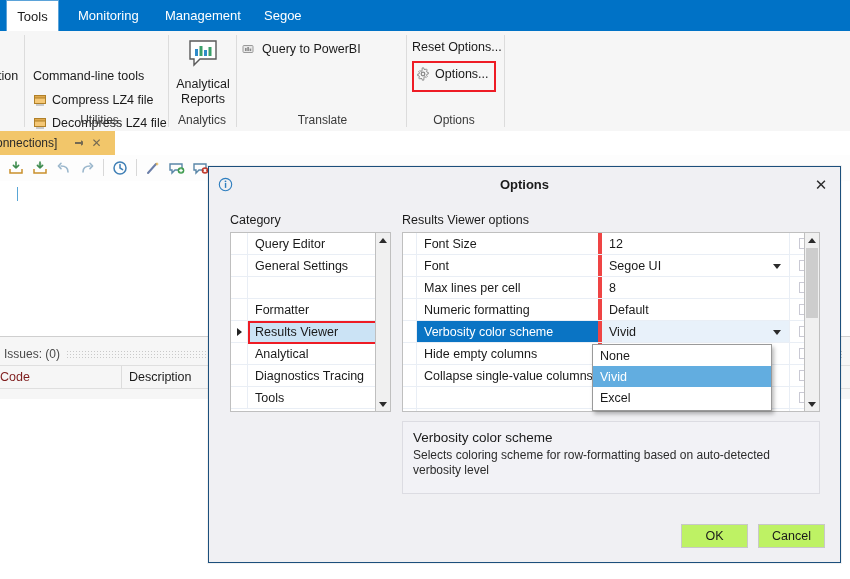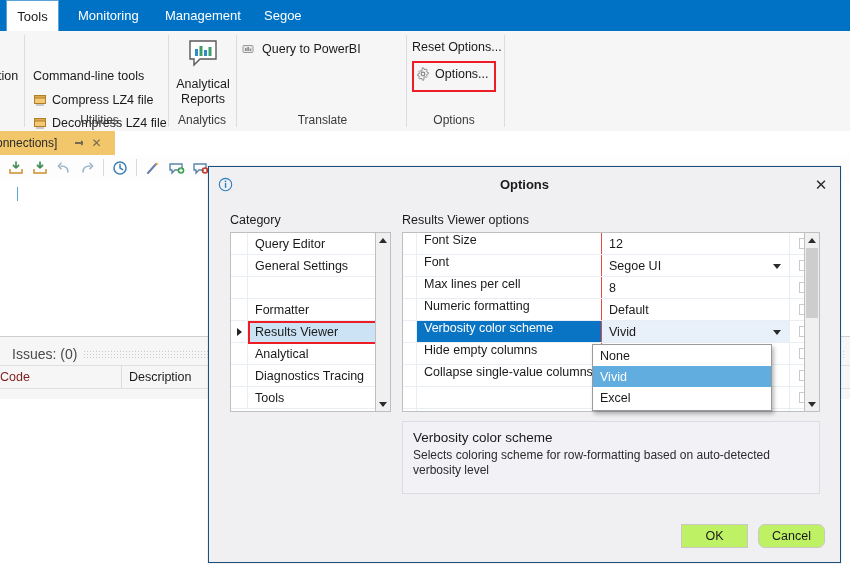--- a/index.html
+++ b/index.html
@@ -114,21 +114,21 @@
 
   
   #issues-pane {
     position: absolute; left: 0; top: 336px; width: 850px; height: 62px;
     background: #f6f6f6; border-top: 1px solid #cfcfcf;
   }
   #issues-header {
     position: absolute; left: 0; top: 8px; width: 850px; height: 18px;
     display: flex; align-items: center;
   }
-  #issues-label { font-size: 14px; color: #4a4a4a; padding-left: 12px; }
+  #issues-label { font-size: 12px; color: #4a4a4a; padding-left: 4px; }
   #issues-grip {
     flex: 1; height: 8px; margin: 0 6px 0 6px;
     background-image: radial-gradient(#c9c9c9 0.6px, transparent 0.7px);
     background-size: 3px 3px;
   }
   #issues-colhdr {
     position: absolute; left: 0; top: 28px; width: 850px; height: 22px;
     background: #f6f6f6; border-top: 1px solid #dfdfdf; border-bottom: 1px solid #dfdfdf;
     display: flex; align-items: center;
   }
@@ -212,21 +212,21 @@
   #options-grid-wrap {
     position: absolute; left: 193px; top: 65px; width: 418px; height: 180px;
     border: 1px solid #bfbfbf; box-sizing: border-box; background: #ffffff;
     overflow: hidden;
   }
   .og-row {
     position: relative; height: 22px; display: flex; align-items: center;
     border-bottom: 1px solid #e9eef5; box-sizing: border-box;
   }
   .og-gutter { width: 14px; height: 100%; flex: 0 0 14px; border-right: 1px solid #e9eef5; box-sizing: border-box; }
-  .og-name { flex: 0 0 185px; height: 100%; display:flex; padding-left: 7px; box-sizing: border-box; border-right: 1px solid #ef4444; white-space: nowrap; }
+  .og-name { flex: 0 0 185px; height: 100%; display:flex; align-items:center; padding-left: 7px; box-sizing: border-box; border-right: 4px solid #ef4444; white-space: nowrap; }
   .og-val  { flex: 1; height: 100%; display:flex; align-items:center; padding-left: 7px; box-sizing: border-box; position: relative; white-space: nowrap;}
   .og-chk  { flex: 0 0 30px; height: 100%; display:flex; align-items:center; justify-content:center; border-left: 1px solid #e9eef5; box-sizing: border-box;}
   .chkbox { width: 11px; height: 11px; border: 1px solid #c9c9d4; background: #ffffff; box-sizing: border-box; }
   .og-row.selected .og-name { background: #0a74c4; color: #ffffff; }
   .og-row.selected .og-val  { background: #e8f1fa; }
   .og-caret {
     position: absolute; right: 8px; top: 50%; margin-top: -2px;
     width:0;height:0;border-left:4.5px solid transparent;border-right:4.5px solid transparent;border-top:5px solid #2b2b2b;
   }
 
@@ -639,21 +639,21 @@
   </div>
 
   <div id="desc-box">
     <div id="desc-title">Verbosity color scheme</div>
     <div id="desc-text">Selects coloring scheme for row-formatting based on auto-detected verbosity level</div>
   </div>
 
   <div class="dlg-btn" style="left:472px; top:357px;">
     <span>OK</span>
   </div>
-  <div class="dlg-btn" style="left:549px; top:357px;border-radius:7px;">
+  <div class="dlg-btn" style="left:549px; top:357px;">
     <span>Cancel</span>
   </div>
 </div>
 
 <div id="dropdown-popup">
   <div id="dd-items">
       <div class="dd-item">
         <span>None</span>
       </div>
       <div class="dd-item selected">

